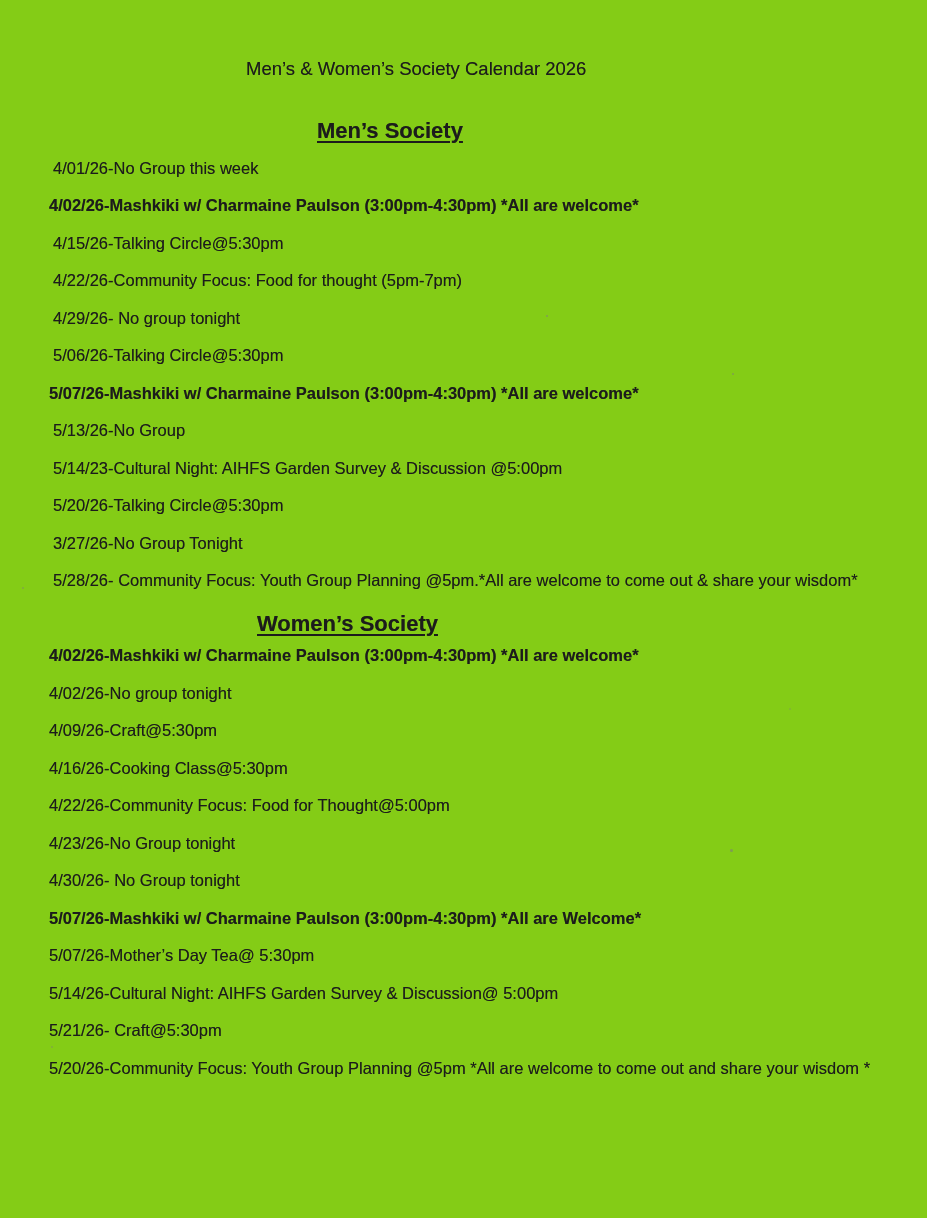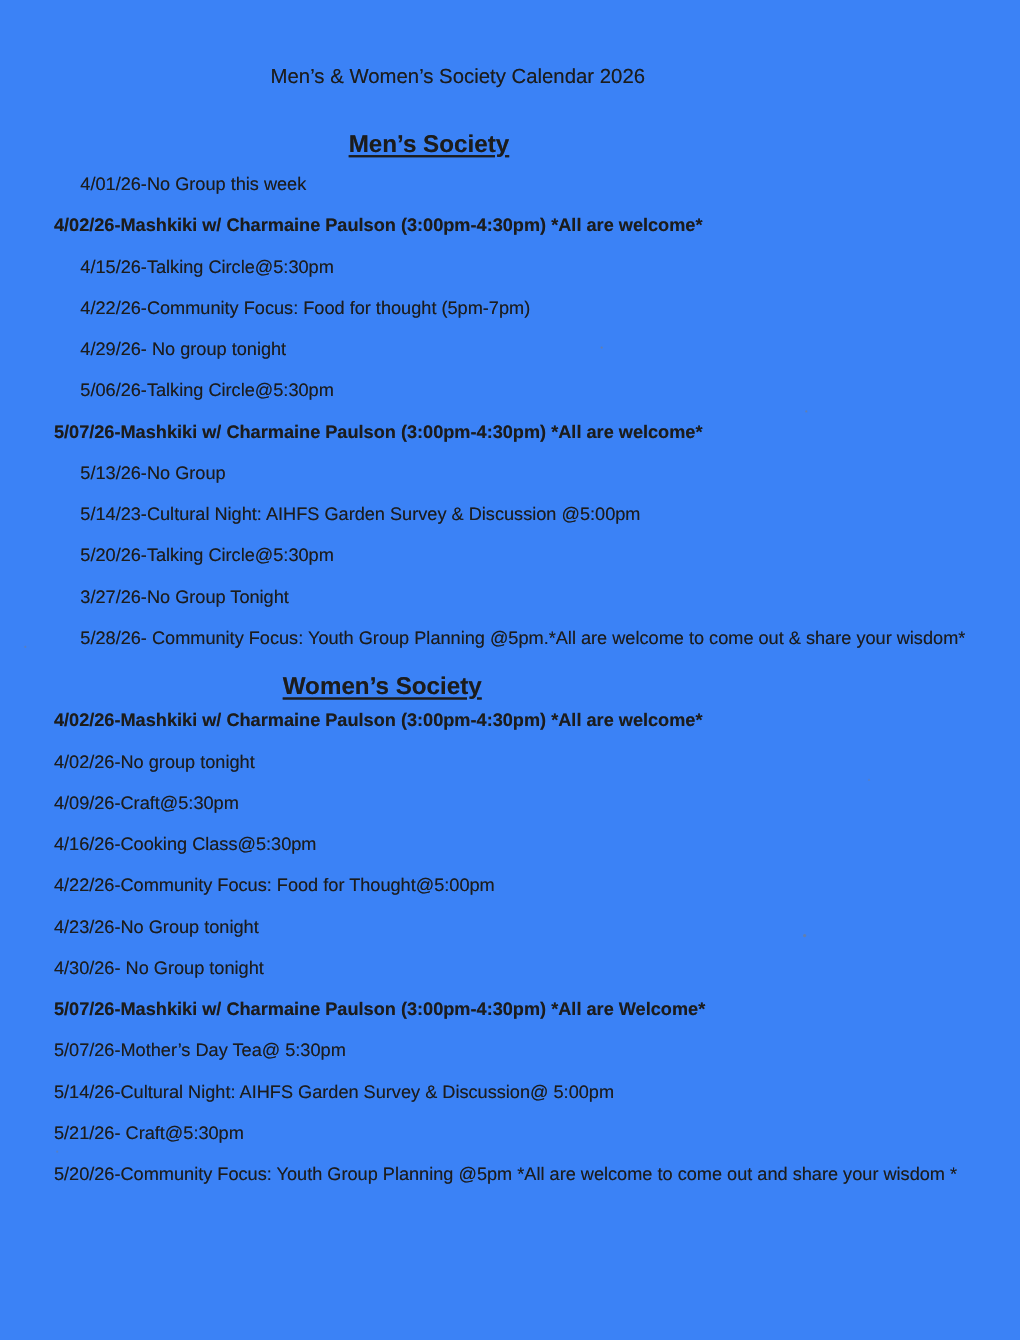--- a/index.html
+++ b/index.html
@@ -4,21 +4,21 @@
 <style>
   html, body {
     margin: 0;
     padding: 0;
     background: #ffffff;
   }
   .page {
     position: relative;
     width: 927px;
     height: 1218px;
-    background: #3b82f6;
+    background: #84cc16;
     overflow: hidden;
     font-family: "Liberation Sans", "DejaVu Sans", sans-serif;
     color: #1c1c1c;
     text-shadow: 0 0 0.5px rgba(28,28,28,0.55); 
   }
   .doc-title {
     position: absolute;
     top: 59px;
     left: 246px;
     margin: 0;
@@ -30,21 +30,21 @@
   .content {
     position: absolute;
     top: 112px;
     left: 0;
     right: 0;
   }
   .row {
     height: 37.5px;
     display: flex;
     align-items: center;
-    padding-left: 73px;
+    padding-left: 53px;
     font-size: 16.5px;
     white-space: nowrap;
   }
   .row.bold { font-weight: 700; padding-left: 49px; }
   .events-womens .row { padding-left: 49px; }
   .heading-row {
     font-weight: 700;
     padding-left: 0;
   }
   .heading-row .heading-text {

